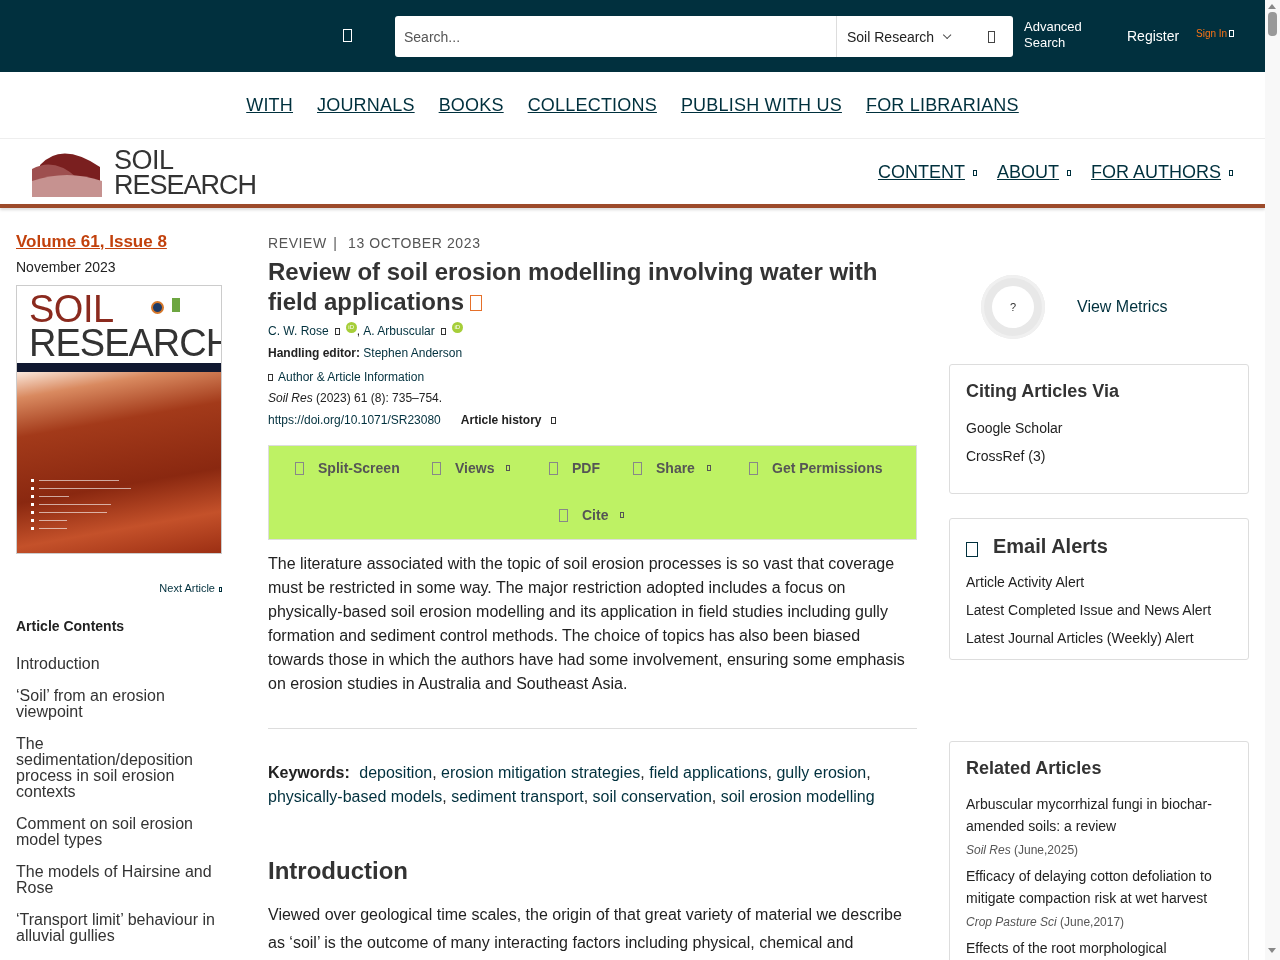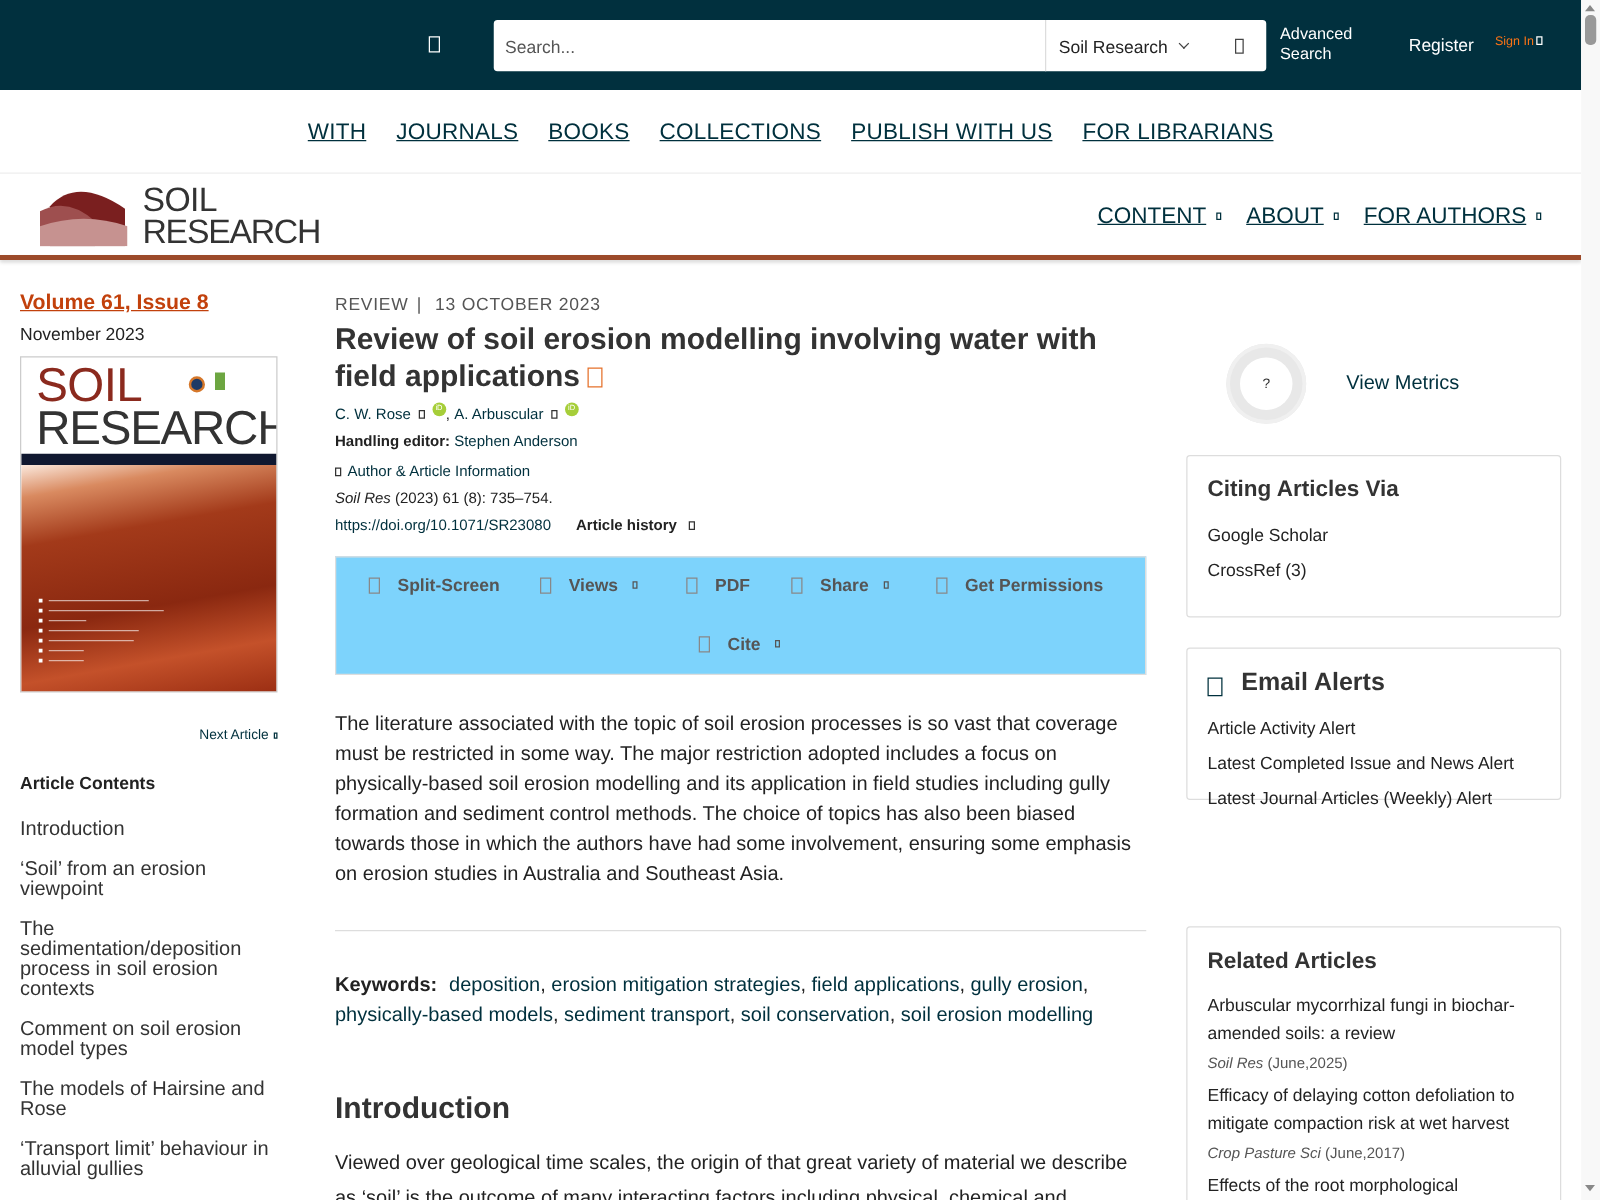--- a/index.html
+++ b/index.html
@@ -84,46 +84,46 @@
   .editor b { font-weight: bold; }
   .editor a { color: #00303d; }
   .author-info { font-size: 12px; margin-top: 10px; color: #00303d; }
   .author-info .box { display: inline-block; width: 5px; height: 7px; border: 1px solid #333; margin-right: 5px; }
   .citation { font-size: 12px; margin-top: 7px; }
   .doi-row { font-size: 12px; margin-top: 8px; display: flex; align-items: center; }
   .doi-row a { color: #00303d; }
   .doi-row .hist { font-weight: bold; margin-left: 20px; }
   .doi-row .box { display: inline-block; width: 5px; height: 7px; border: 1px solid #333; margin-left: 9px; }
 
-  .toolbar { margin-top: 18px; width: 649px; height: 95px; background: #7dd3fc; border: 1px solid #ddd; position: relative; }
+  .toolbar { margin-top: 18px; width: 649px; height: 95px; background: #bef264; border: 1px solid #ddd; position: relative; }
   .tool { position: absolute; display: flex; align-items: center; font-size: 14px; font-weight: bold; color: #555; }
   .tool .ib { width: 9px; height: 13px; border: 1px solid #888; margin-right: 14px; }
   .tool .dd { width: 4px; height: 6px; border: 1px solid #555; margin-left: 12px; }
 
-  .abstract { font-size: 16px; line-height: 24px; color: #222; margin-top: 28px; }
+  .abstract { font-size: 16px; line-height: 24px; color: #222; margin-top: 12px; }
   .divider { height: 1px; background: #ddd; margin-top: 32px; }
   .keywords { font-size: 16px; line-height: 24px; margin-top: 32px; }
   .keywords b { font-weight: bold; margin-right: 5px; }
   .keywords a { color: #00303d; }
   .intro-h { font-size: 24px; font-weight: bold; color: #333; margin-top: 48px; }
   .intro-p { font-size: 16px; line-height: 28px; margin-top: 16px; }
 
   
   .metrics { position: absolute; left: 981px; top: 275px; display: flex; align-items: center; }
   .donut { width: 64px; height: 64px; border-radius: 50%; background: #e8e8e8; display: flex; align-items: center; justify-content: center; box-shadow: inset 0 0 0 3px #f0f0f0; }
   .donut span { width: 42px; height: 42px; border-radius: 50%; background: #fff; font-size: 11px; display: flex; align-items: center; justify-content: center; color: #333; }
   .view-metrics { margin-left: 32px; font-size: 16px; color: #00303d; }
 
   .card { position: absolute; left: 949px; width: 300px; border: 1px solid #ddd; border-radius: 3px; background: #fff; padding: 16px; }
   .card h3 { font-size: 18px; font-weight: bold; color: #333; }
   .card a { display: block; font-size: 14px; color: #222; }
   .card1 { top: 364px; height: 130px; }
   .card1 a { margin-top: 12px; }
   .card1 a:first-of-type { margin-top: 18px; }
-  .card2 { top: 518px; height: 122px; }
+  .card2 { top: 518px; height: 142px; }
   .card2 h3 { font-size: 20px; display: flex; align-items: center; }
   .card2 h3 .mail { width: 12px; height: 15px; border: 1px solid #00303d; margin-right: 15px; margin-top: 6px; }
   .card2 a { margin-top: 12px; }
   .card2 a:first-of-type { margin-top: 16px; }
   .card3 { top: 741px; height: 240px; }
   .card3 .rel { margin-top: 8px; }
   .card3 .rel a { font-size: 14px; line-height: 22px; }
   .card3 .rel .src { font-size: 12px; color: #555; margin-top: 6px; }
   .card3 .rel .src i { font-style: italic; }
   .card3 h3 { margin-bottom: 14px; }

